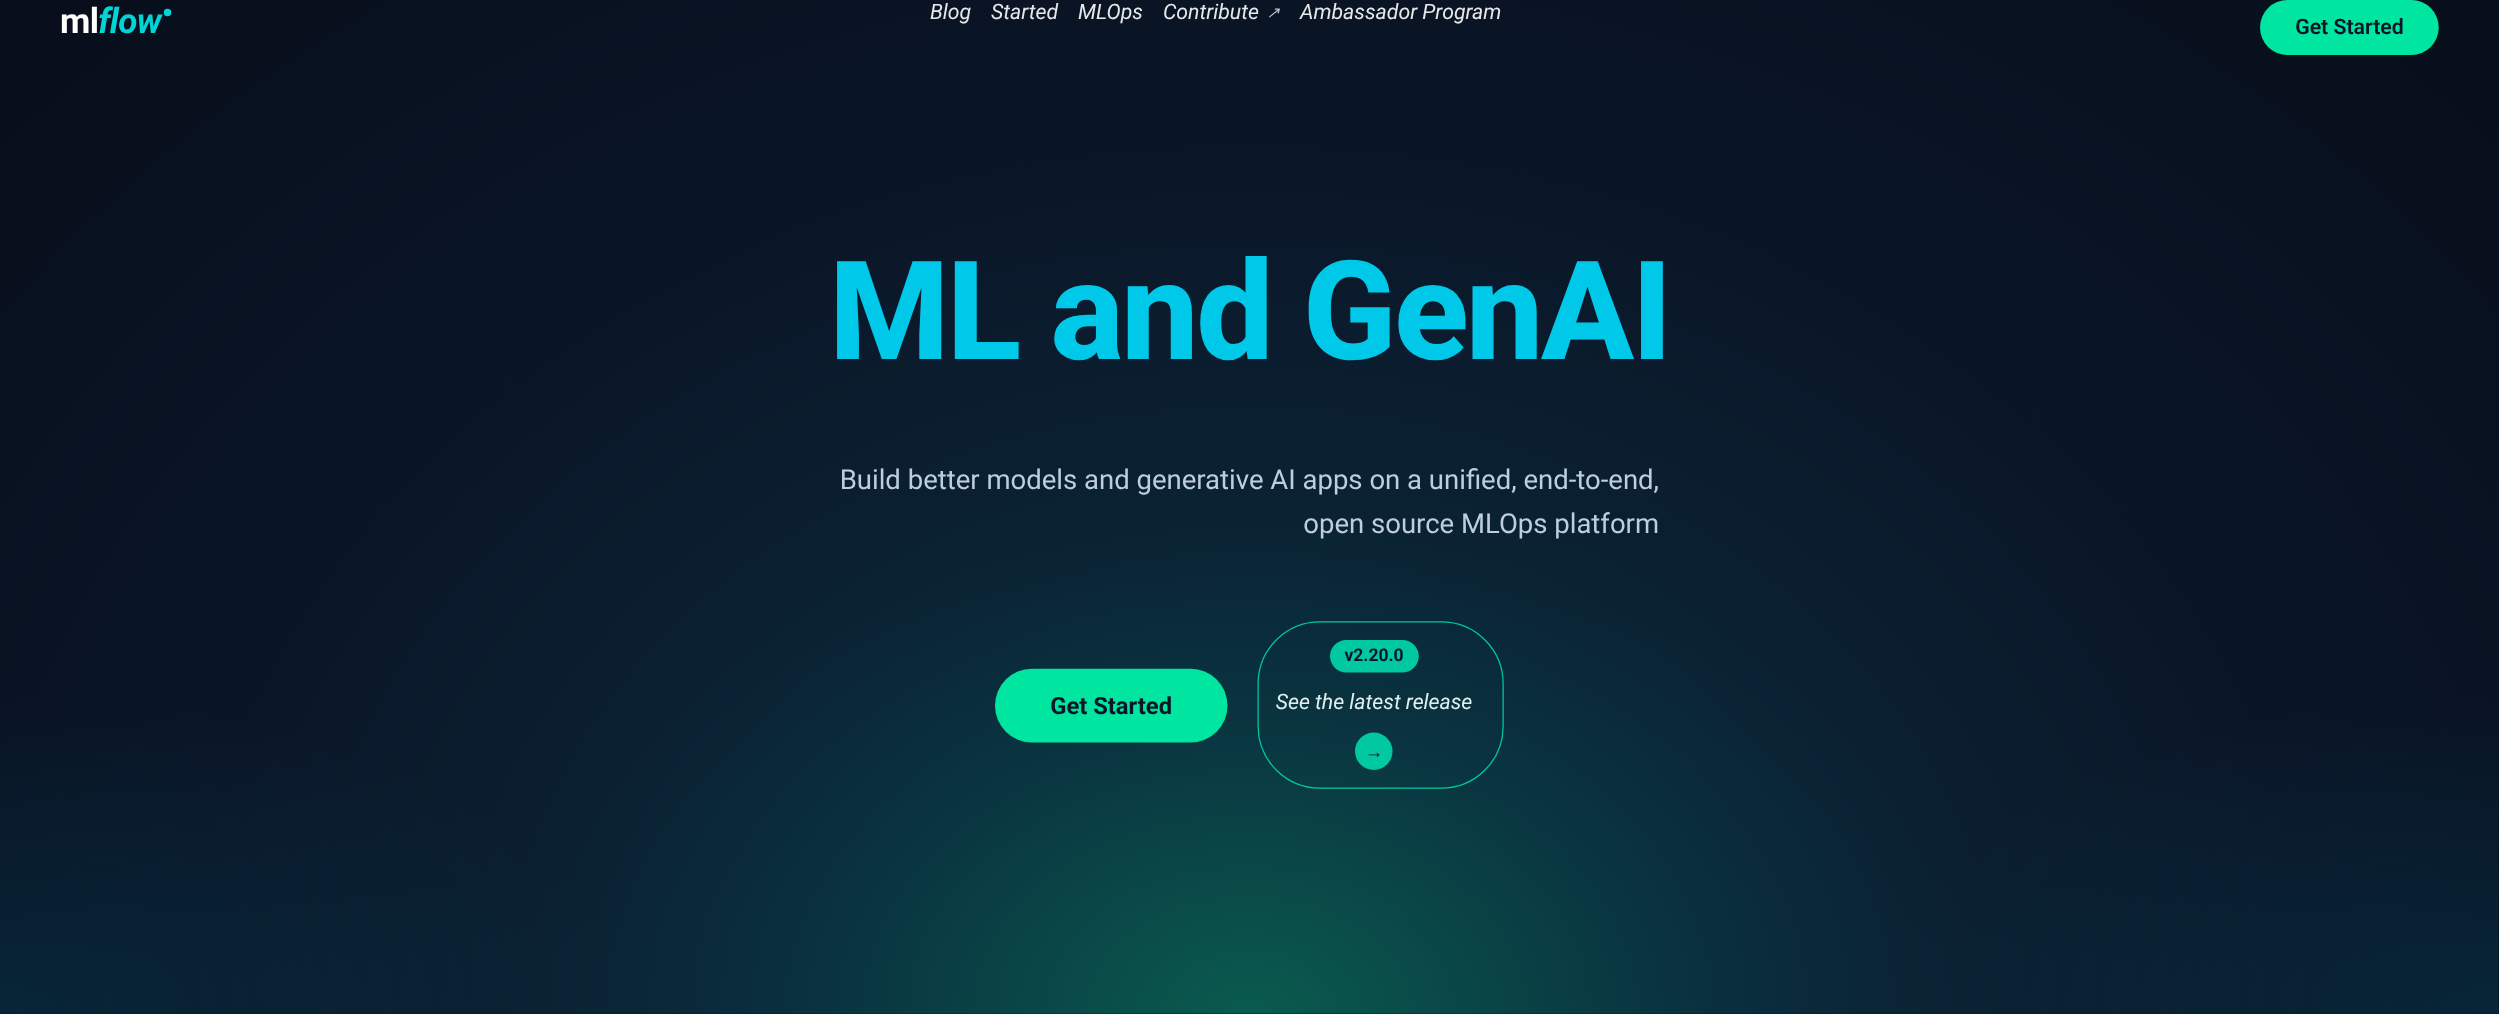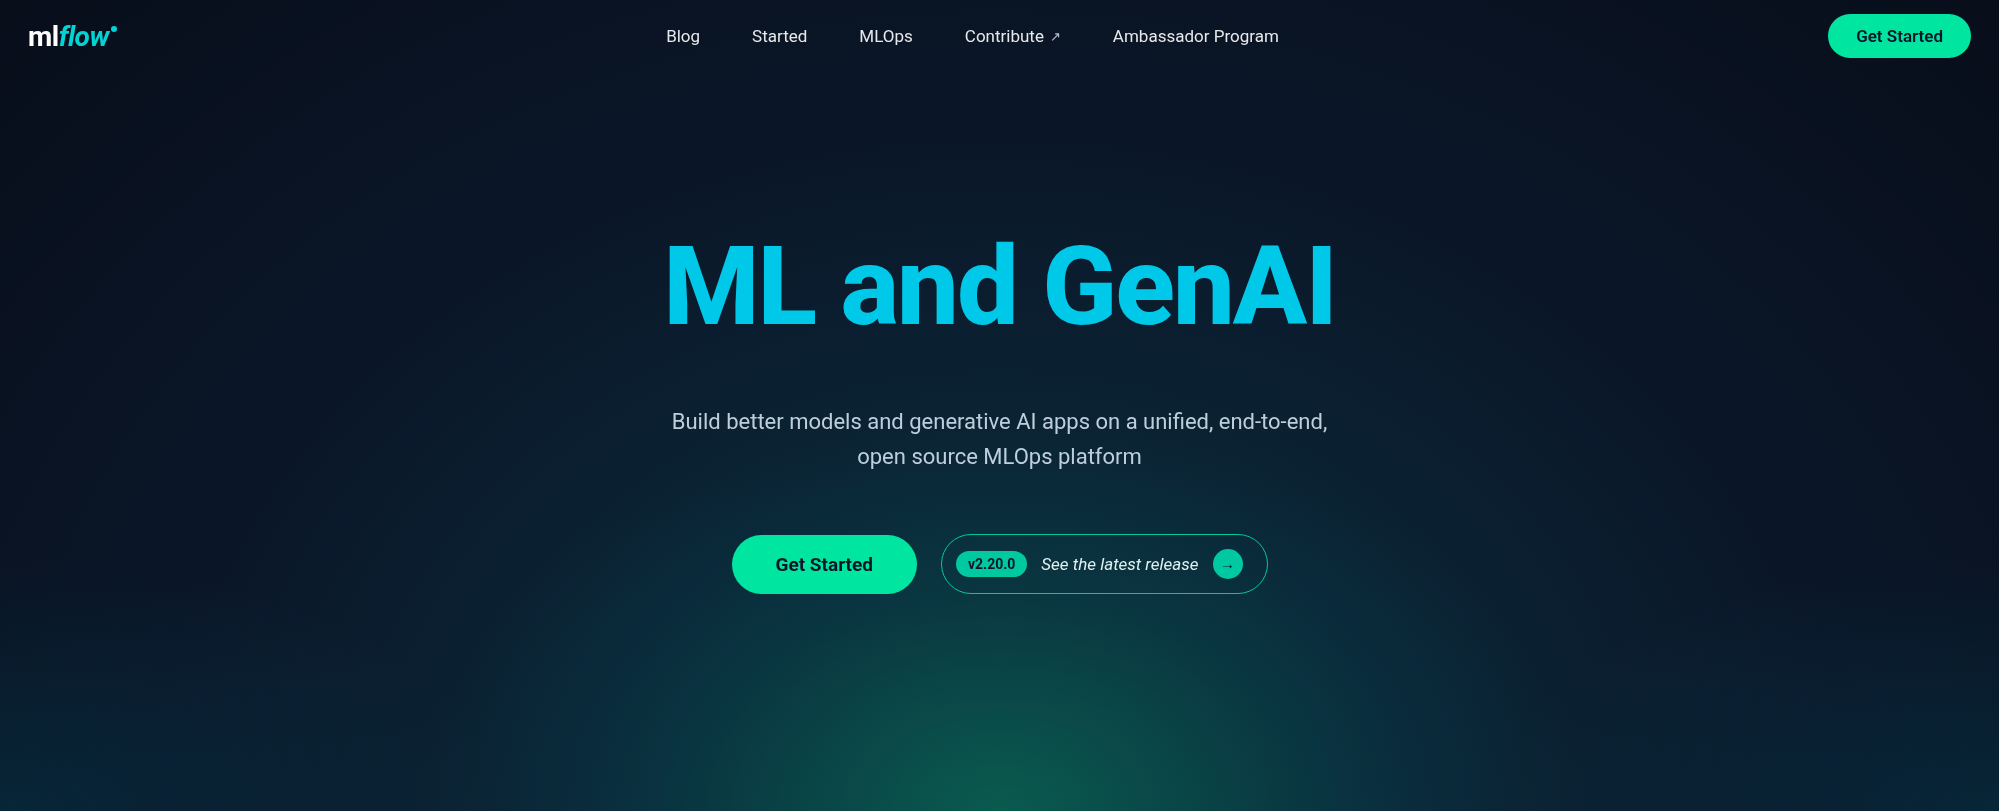--- a/index.html
+++ b/index.html
@@ -22,23 +22,23 @@
       height: 100%;
       position: relative;
       background: radial-gradient(ellipse at 50% 100%, #0d3d3a 0%, #0a2535 30%, #0a1628 60%, #080e1a 100%);
       display: flex;
       flex-direction: column;
     }
 
     
     nav {
       display: flex;
-      align-items: center;
+      align-items: flex-start;
       justify-content: space-between;
-      padding: 0 28px;
+      padding: 0 48px;
       height: 72px;
       position: relative;
       z-index: 10;
     }
 
     .logo-container {
       display: flex;
       align-items: center;
       gap: 0;
     }
@@ -64,22 +64,23 @@
       background: #00d4d4;
       border-radius: 50%;
       margin-left: 2px;
       margin-bottom: 14px;
       display: inline-block;
     }
 
     .nav-links {
       display: flex;
       align-items: center;
-      gap: 52px;
+      gap: 16px;
       list-style: none;
+      font-style: italic;
     }
 
     .nav-links a {
       text-decoration: none;
       color: #ffffff;
       font-size: 17px;
       font-weight: 400;
       opacity: 0.9;
     }
 
@@ -107,21 +108,21 @@
       display: inline-block;
     }
 
     
     .hero {
       flex: 1;
       display: flex;
       flex-direction: column;
       align-items: center;
       justify-content: center;
-      text-align: center;
+      text-align: right;
       padding: 0 20px;
       padding-bottom: 60px;
       position: relative;
       z-index: 1;
     }
 
     .hero-title {
       font-size: 110px;
       font-weight: 800;
       line-height: 1.05;
@@ -163,20 +164,21 @@
     .btn-latest-release {
       display: flex;
       align-items: center;
       gap: 14px;
       background: transparent;
       border: 1.5px solid #00c8a0;
       border-radius: 50px;
       padding: 14px 24px 14px 14px;
       cursor: pointer;
       text-decoration: none;
+      flex-direction: column;
     }
 
     .version-badge {
       background: #00c8a0;
       color: #0a1628;
       font-weight: 700;
       font-size: 14px;
       padding: 5px 12px;
       border-radius: 50px;
     }

